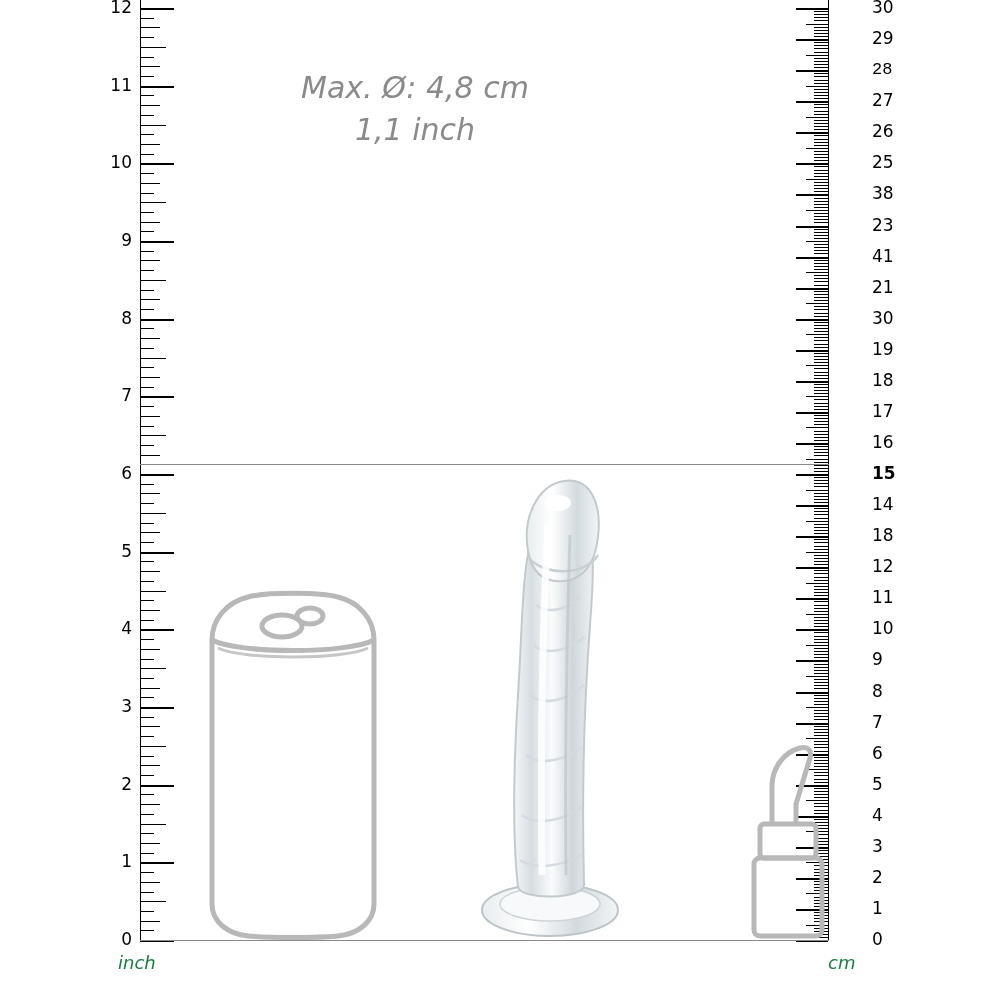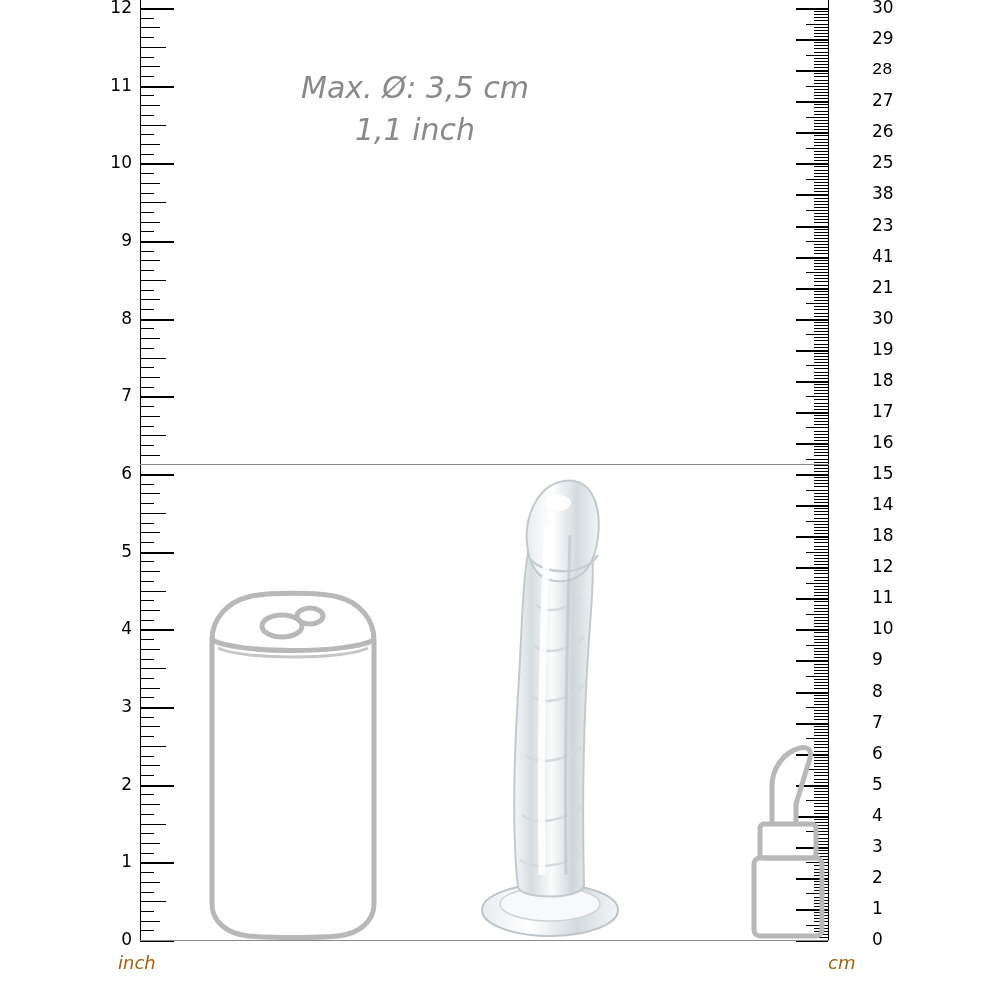--- a/index.html
+++ b/index.html
@@ -25,21 +25,21 @@
     position:absolute;
     font-size:17px;color:#000;
     font-family:"DejaVu Sans", sans-serif;
     line-height:1;
   }
   .tlabel.l{left:104px;width:28px;text-align:right;}
   .tlabel.r{left:872px;width:28px;text-align:left;}
 
   .unit{
     position:absolute;top:952px;
-    font-size:18px;font-style:italic;color:#a16207;
+    font-size:18px;font-style:italic;color:#15803d;
     font-family:"DejaVu Sans", sans-serif;
   }
   .unit.l{left:118px;}
   .unit.r{left:828px;}
 
   
   .guide{position:absolute;left:140px;width:689px;height:1px;background:#6f6f6f;}
   .guide.base{top:940px;background:#8a8a8a;}
   .guide.top{top:464px;background:#8a8a8a;}
 
@@ -61,21 +61,21 @@
   .can{left:198px;top:588px;}
   .lipstick{left:738px;top:742px;}
   .product{left:460px;top:455px;}
 </style>
 </head>
 <body>
 
 <div class="stage">
 
   <div class="caption">
-    <div>Max. Ø: 3,5 cm
+    <div>Max. Ø: 4,8 cm
 1,1 inch</div>
   </div>
 
   <div class="ruler left"></div>
   <div class="ruler right"></div>
 
   <div id="ticks">
       <div class="tick l" style="top: 940px; width: 34px; height: 2px;"></div>
       <div class="tlabel l" style="top: 931px;">0</div>
       <div class="tick l" style="top: 930.3px; width: 14px; height: 1px;"></div>
@@ -345,21 +345,21 @@
       <div class="tick r" style="top: 502px; width: 14px; height: 1px;"></div>
       <div class="tick r" style="top: 498.9px; width: 14px; height: 1px;"></div>
       <div class="tick r" style="top: 495.7px; width: 14px; height: 1px;"></div>
       <div class="tick r" style="top: 492.6px; width: 14px; height: 1px;"></div>
       <div class="tick r" style="top: 489.5px; width: 22px; height: 1px;"></div>
       <div class="tick r" style="top: 486.4px; width: 14px; height: 1px;"></div>
       <div class="tick r" style="top: 483.3px; width: 14px; height: 1px;"></div>
       <div class="tick r" style="top: 480.2px; width: 14px; height: 1px;"></div>
       <div class="tick r" style="top: 477.1px; width: 14px; height: 1px;"></div>
       <div class="tick r" style="top: 474px; width: 32px; height: 2px;"></div>
-      <div class="tlabel r" style="top: 465px;">15</div>
+      <div class="tlabel r" style="top: 465px; font-weight: bold;">15</div>
       <div class="tick r" style="top: 470.9px; width: 14px; height: 1px;"></div>
       <div class="tick r" style="top: 467.8px; width: 14px; height: 1px;"></div>
       <div class="tick r" style="top: 464.7px; width: 14px; height: 1px;"></div>
       <div class="tick r" style="top: 461.6px; width: 14px; height: 1px;"></div>
       <div class="tick r" style="top: 458.5px; width: 22px; height: 1px;"></div>
       <div class="tick r" style="top: 455.4px; width: 14px; height: 1px;"></div>
       <div class="tick r" style="top: 452.3px; width: 14px; height: 1px;"></div>
       <div class="tick r" style="top: 449.1px; width: 14px; height: 1px;"></div>
       <div class="tick r" style="top: 446px; width: 14px; height: 1px;"></div>
       <div class="tick r" style="top: 442.9px; width: 32px; height: 2px;"></div>

